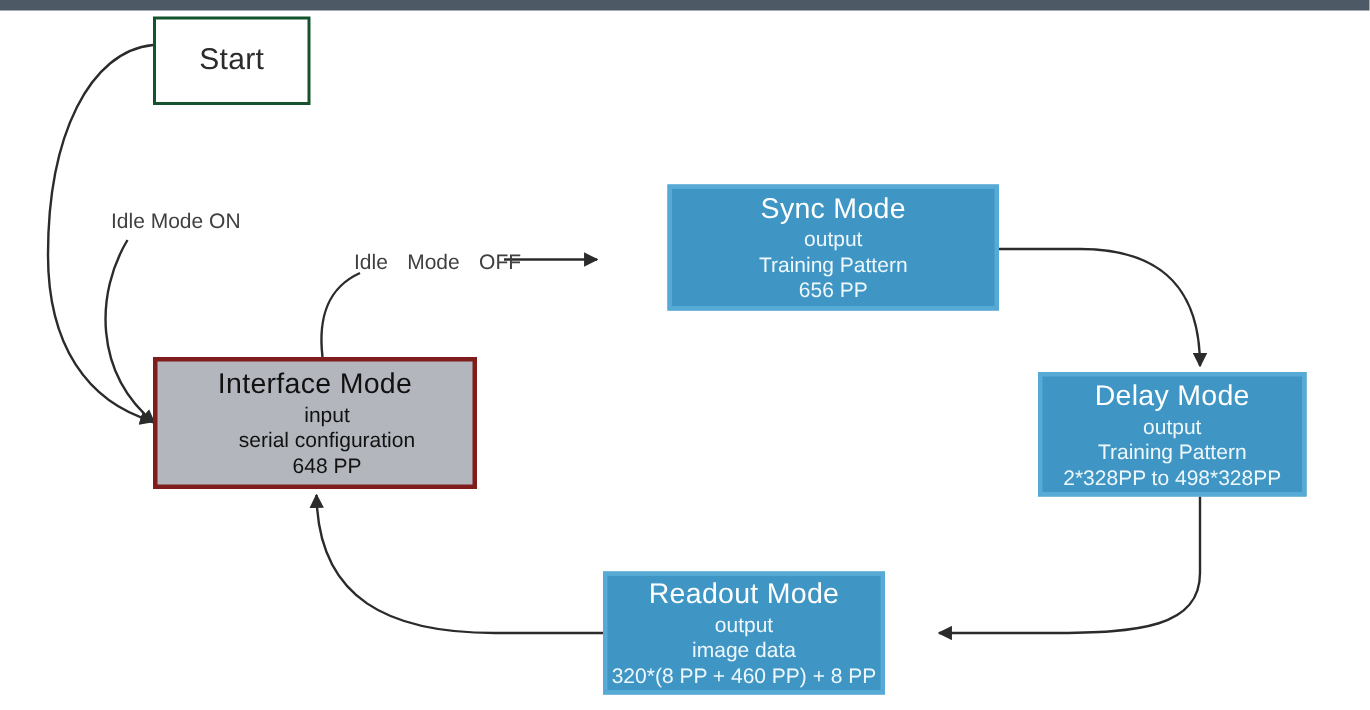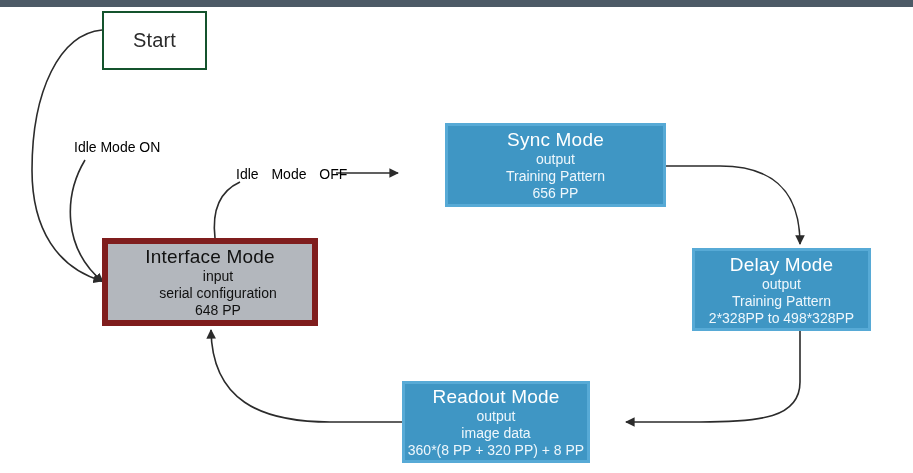--- a/index.html
+++ b/index.html
@@ -61,21 +61,21 @@
   }
   #node-start .title {
     color: #2b2b2b;
     font-size: 20px;
   }
   
   #node-interface {
     left: 102px; top: 238px;
     width: 216px; height: 88px;
     background: #b3b7bd;
-    border: 6px solid #7f1d1d;
+    border: 3px solid #7f1d1d;
   }
   #node-interface .title { color: #111111; }
   #node-interface .sub { color: #111111; margin-left: 16px; }
   
   .node-blue {
     background: #3f96c4;
     border: 3px solid #57aad6;
   }
   .node-blue .title { color: #ffffff; }
   .node-blue .sub { color: #eef7fc; }
@@ -88,21 +88,21 @@
     width: 179px; height: 83px; margin-left: 33px;
   }
   #node-readout {
     left: 402px; top: 381px;
     width: 188px; height: 82px;
   }
   
   .edge-label {
     position: absolute;
     font-size: 14px;
-    color: #000000;
+    color: #404040;
     white-space: nowrap;
   }
   #label-idle-on { left: 74px; top: 139px; }
   #label-idle-off {
     left: 236px; top: 166px;
     word-spacing: 9px;
   }
 </style>
 </head>
 <body>
@@ -155,19 +155,19 @@
     <div class="title">Delay Mode</div>
     <div class="sub">output</div>
     <div class="sub">Training Pattern</div>
     <div class="sub">2*328PP to 498*328PP</div>
   </div>
 
   <div class="node node-blue" id="node-readout">
     <div class="title">Readout Mode</div>
     <div class="sub">output</div>
     <div class="sub">image data</div>
-    <div class="sub">360*(8 PP + 320 PP) + 8 PP</div>
+    <div class="sub">320*(8 PP + 460 PP) + 8 PP</div>
   </div>
 
   <div class="edge-label" id="label-idle-on">Idle Mode ON</div>
   <div class="edge-label" id="label-idle-off">Idle Mode OFF</div>
 
 </div>
 
 </body></html>

